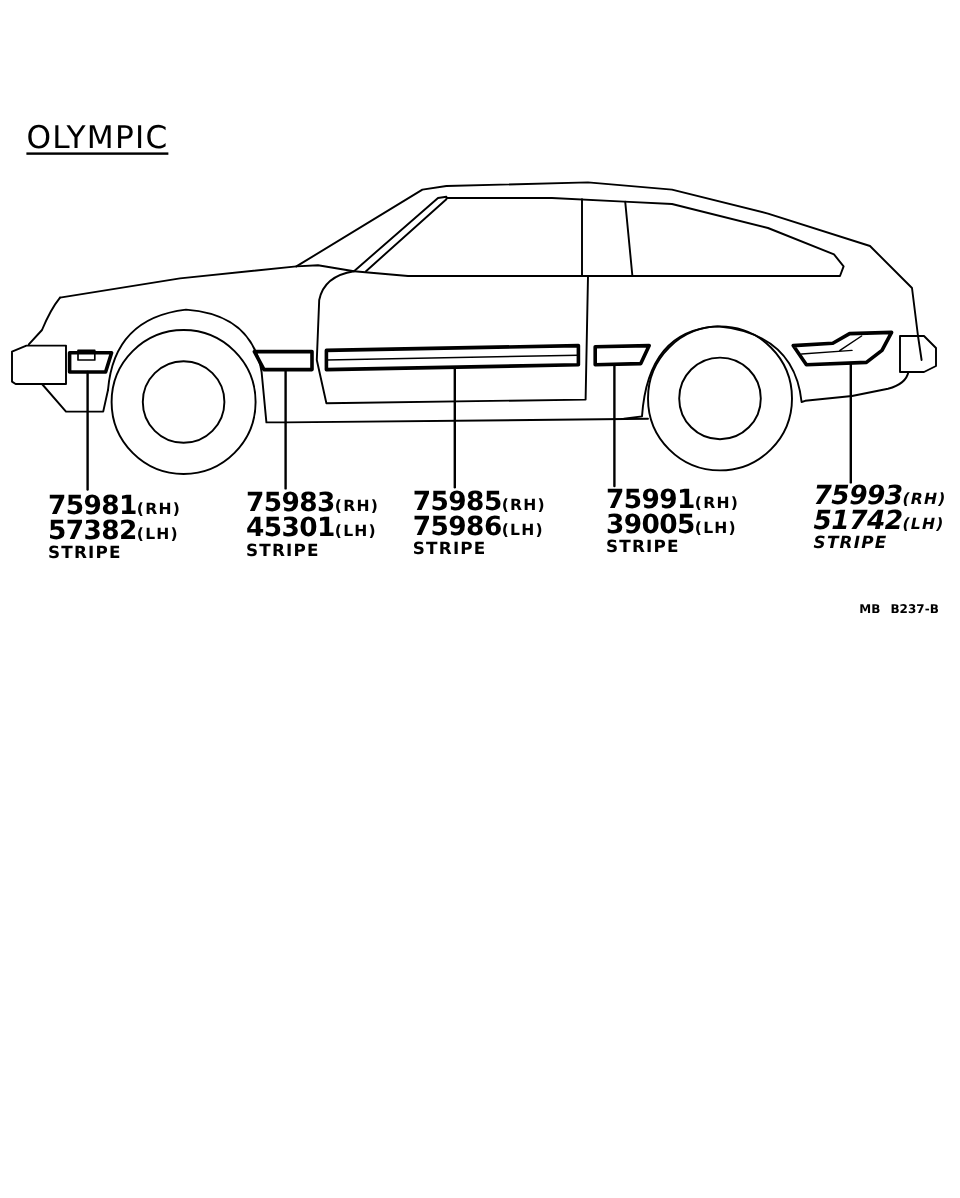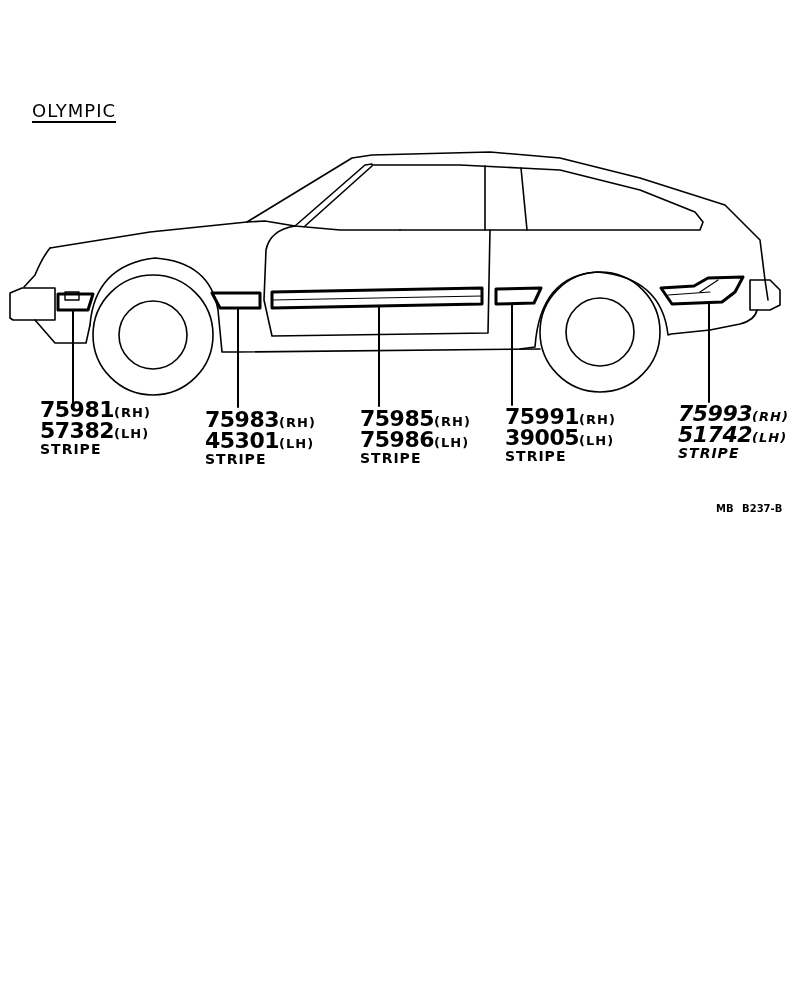--- a/index.html
+++ b/index.html
@@ -1,17 +1,17 @@
 <!DOCTYPE html>
 <html><head>
 <meta charset="utf-8">
 <style>
   html, body { margin: 0; padding: 0; background: #ffffff; }
   body { width: 800px; height: 998px; position: relative; overflow: hidden; font-family: "Liberation Sans", sans-serif; color: #000; }
-  .title { position: absolute; left: 32px; top: 100px; font-family: "DejaVu Sans", sans-serif; font-size: 18px; letter-spacing: 1px; text-decoration: underline; text-underline-offset: 4px; text-decoration-thickness: 2px; }
+  .title { position: absolute; left: 22px; top: 100px; font-family: "DejaVu Sans", sans-serif; font-size: 26px; letter-spacing: 1px; text-decoration: underline; text-underline-offset: 4px; text-decoration-thickness: 2px; }
   svg.drawing { position: absolute; left: 0; top: 0; }
   .label { position: absolute; line-height: 1; font-family: "DejaVu Sans", sans-serif; font-weight: bold; }
   .label .num { font-size: 22px; letter-spacing: -0.5px; }
   .label .side { font-size: 13px; letter-spacing: 1px; }
   .label .row { white-space: nowrap; height: 21px; }
   .label .desc { font-size: 14px; letter-spacing: 1px; margin-top: 1px; }
   .code { position: absolute; left: 716px; top: 503px; font-size: 10px; font-weight: bold; font-family: "DejaVu Sans", sans-serif; word-spacing: 5px; }
 </style>
 </head>
 <body>
@@ -60,33 +60,33 @@
 
   <g stroke-width="2">
     <line x1="73" y1="310" x2="73" y2="408"></line>
     <line x1="238" y1="309" x2="238" y2="407"></line>
     <line x1="379" y1="307" x2="379" y2="406"></line>
     <line x1="512" y1="304" x2="512" y2="405"></line>
     <line x1="709" y1="303" x2="709" y2="402"></line>
   </g>
 </svg>
 
-<div class="label" style="left:40px; top:399px;">
+<div class="label" style="left:40px; top:411px;">
   <div class="row"><span class="num">75981</span><span class="side">(RH)</span></div>
   <div class="row"><span class="num">57382</span><span class="side">(LH)</span></div>
   <div class="desc">STRIPE</div>
 </div>
 
 <div class="label" style="left:205px; top:409px;">
   <div class="row"><span class="num">75983</span><span class="side">(RH)</span></div>
   <div class="row"><span class="num">45301</span><span class="side">(LH)</span></div>
   <div class="desc">STRIPE</div>
 </div>
 
-<div class="label" style="left:344px; top:408px;margin-left:16px;">
+<div class="label" style="left:344px; top:408px;">
   <div class="row"><span class="num">75985</span><span class="side">(RH)</span></div>
   <div class="row"><span class="num">75986</span><span class="side">(LH)</span></div>
   <div class="desc">STRIPE</div>
 </div>
 
 <div class="label" style="left:505px; top:406px;">
   <div class="row"><span class="num">75991</span><span class="side">(RH)</span></div>
   <div class="row"><span class="num">39005</span><span class="side">(LH)</span></div>
   <div class="desc">STRIPE</div>
 </div>

